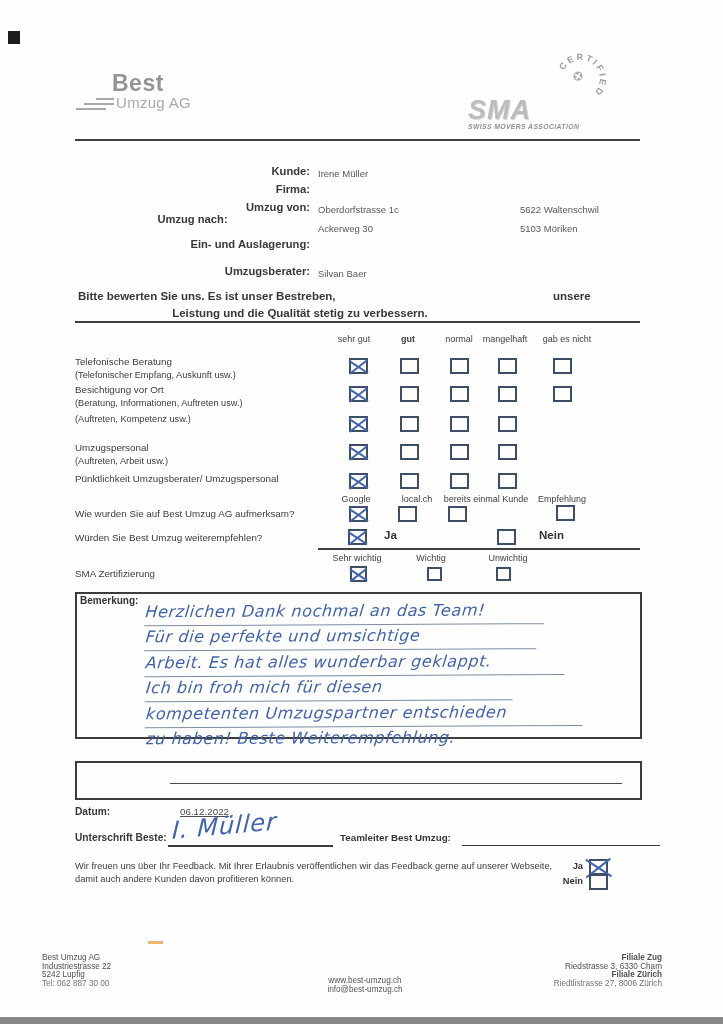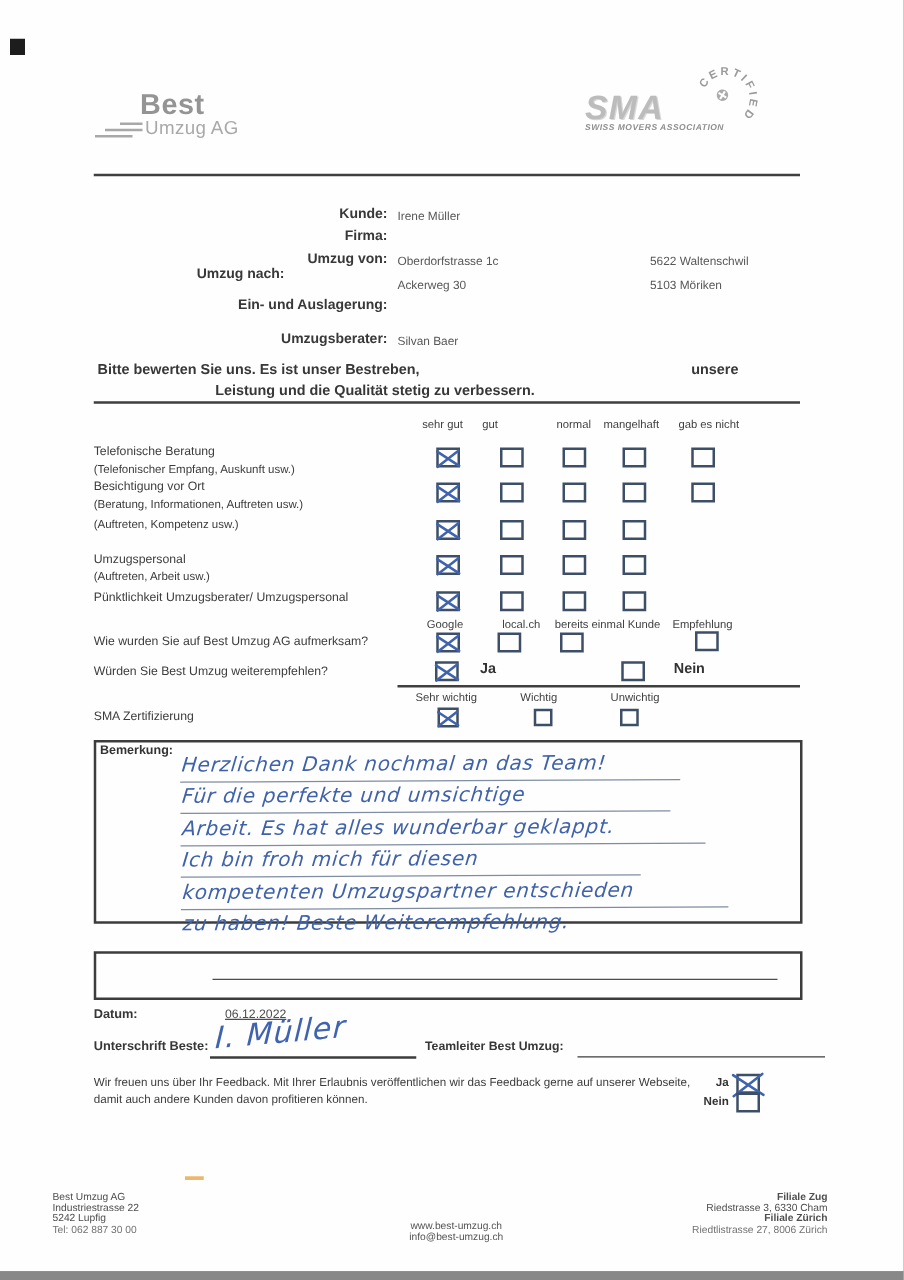--- a/index.html
+++ b/index.html
@@ -22,21 +22,21 @@
   .speedlines { display:inline-block; width:30px; margin-right:2px; }
   .speedlines i { display:block; height:2.5px; background:#a8a8a8; margin:2.5px 0 0 auto; }
   .speedlines i:nth-child(1){ width:18px; }
   .speedlines i:nth-child(2){ width:30px; }
   .speedlines i:nth-child(3){ width:30px; margin-left:-8px; }
   .best-sub { font-size:15px; color:#a9a9a9; letter-spacing:.3px; }
 
   
   .sma-logo { left:468px; top:74px; color:#b3b3b3; }
   .sma-word { font-size:27px; font-weight:bold; font-style:italic; letter-spacing:1px; color:#bcbcbc;
-              text-shadow:1px 1px 0 #d9d9d9; line-height:24px; }
+              text-shadow:1px 1px 0 #d9d9d9; line-height:24px;margin-top:24px; }
   .sma-sub { font-size:6.8px; font-weight:bold; font-style:italic; color:#8f8f8f; letter-spacing:.4px; margin-top:1px; }
   .cert-badge { left:556px; top:46px; transform:rotate(32deg); }
 
   
   .title { left:0; top:115px; width:680px; text-align:center; font-size:17.5px; font-weight:bold; color:#333; }
   .hline { background:#3f3f3f; height:2px; }
 
   
   .f-label { width:235px; left:75px; text-align:right; font-size:11.2px; font-weight:bold; color:#383838; }
   .f-val { left:318px; font-size:9.5px; color:#585858; }
@@ -139,21 +139,21 @@
   <div class="abs f-label" style="top:237.5px;">Ein- und Auslagerung:</div>
   <div class="abs f-label" style="top:265px;">Umzugsberater:</div>
   <div class="abs f-val" style="top:268px;">Silvan Baer</div>
 
   <div class="abs intro" style="left:78px; top:290px;">Bitte bewerten Sie uns. Es ist unser Bestreben,</div>
   <div class="abs intro" style="left:553px; top:290px;">unsere</div>
   <div class="abs intro" style="left:75px; top:307px; width:450px; text-align:center;">Leistung und die Qualität stetig zu verbessern.</div>
   <div class="abs hline" style="left:75px; top:321px; width:565px;"></div>
 
   <div class="abs col-head" style="left:354px; top:334px;">sehr gut</div>
-  <div class="abs col-head" style="left:392px; top:334px;">gut</div>
+  <div class="abs col-head" style="left:408px; top:334px;font-weight:bold;">gut</div>
   <div class="abs col-head" style="left:459px; top:334px;">normal</div>
   <div class="abs col-head" style="left:505px; top:334px;">mangelhaft</div>
   <div class="abs col-head" style="left:567px; top:334px;">gab es nicht</div>
 
   <div>
     <div class="abs r-label" style="top:356px;">
       <div>Telefonische Beratung</div>
       <div class="r-sub">(Telefonischer Empfang, Auskunft usw.)</div>
     </div>
     <span class="cb checked" style="left:349px; top:358px;"></span>

